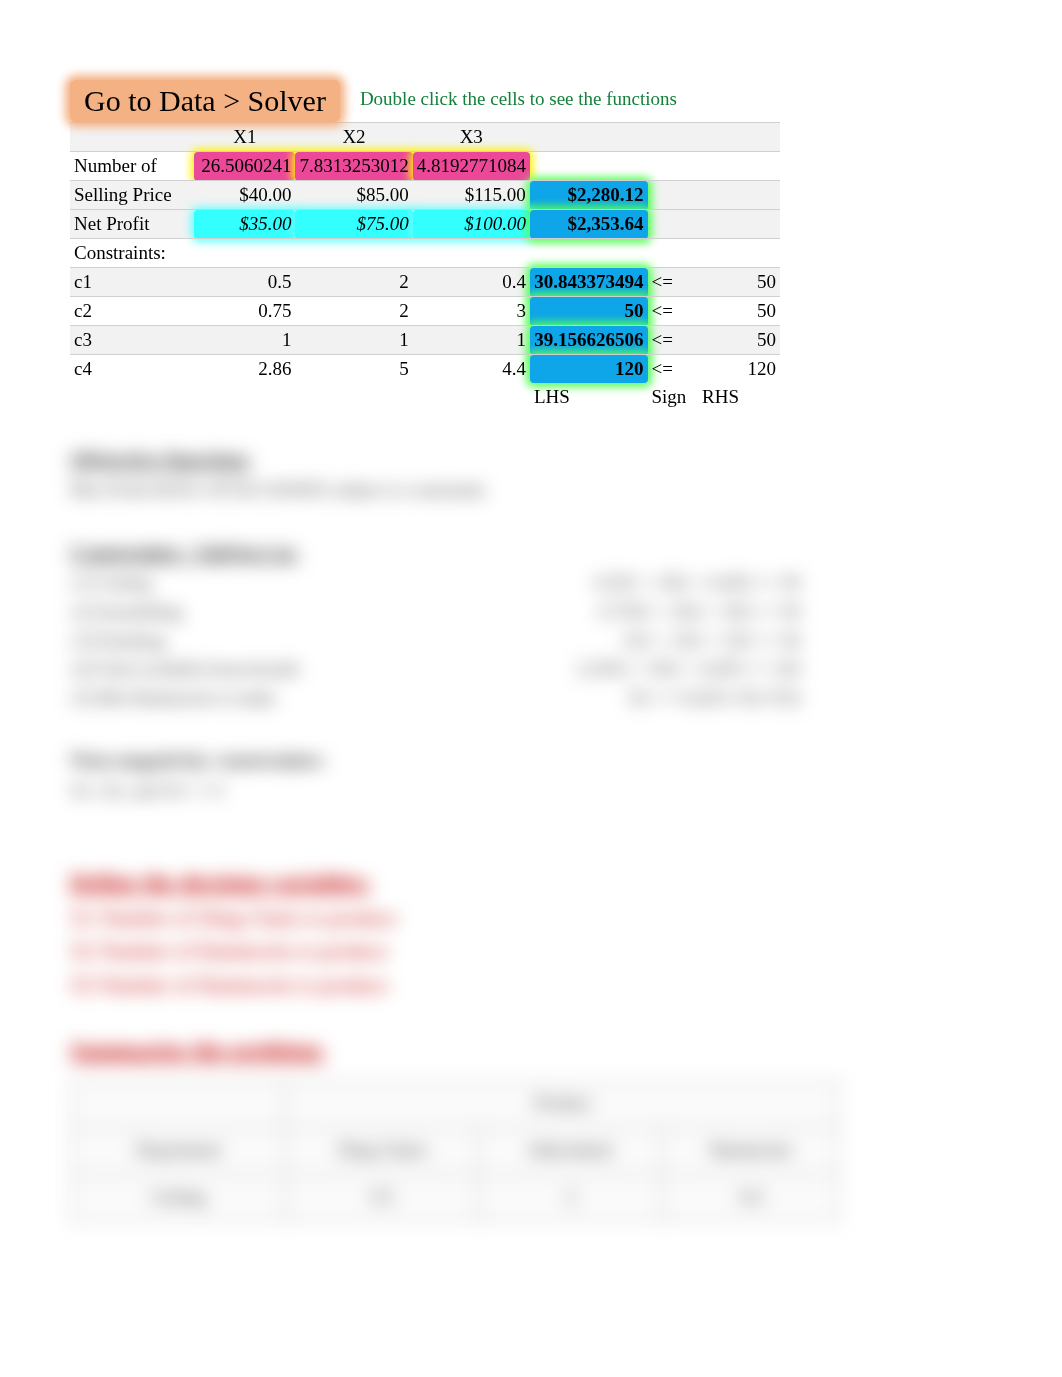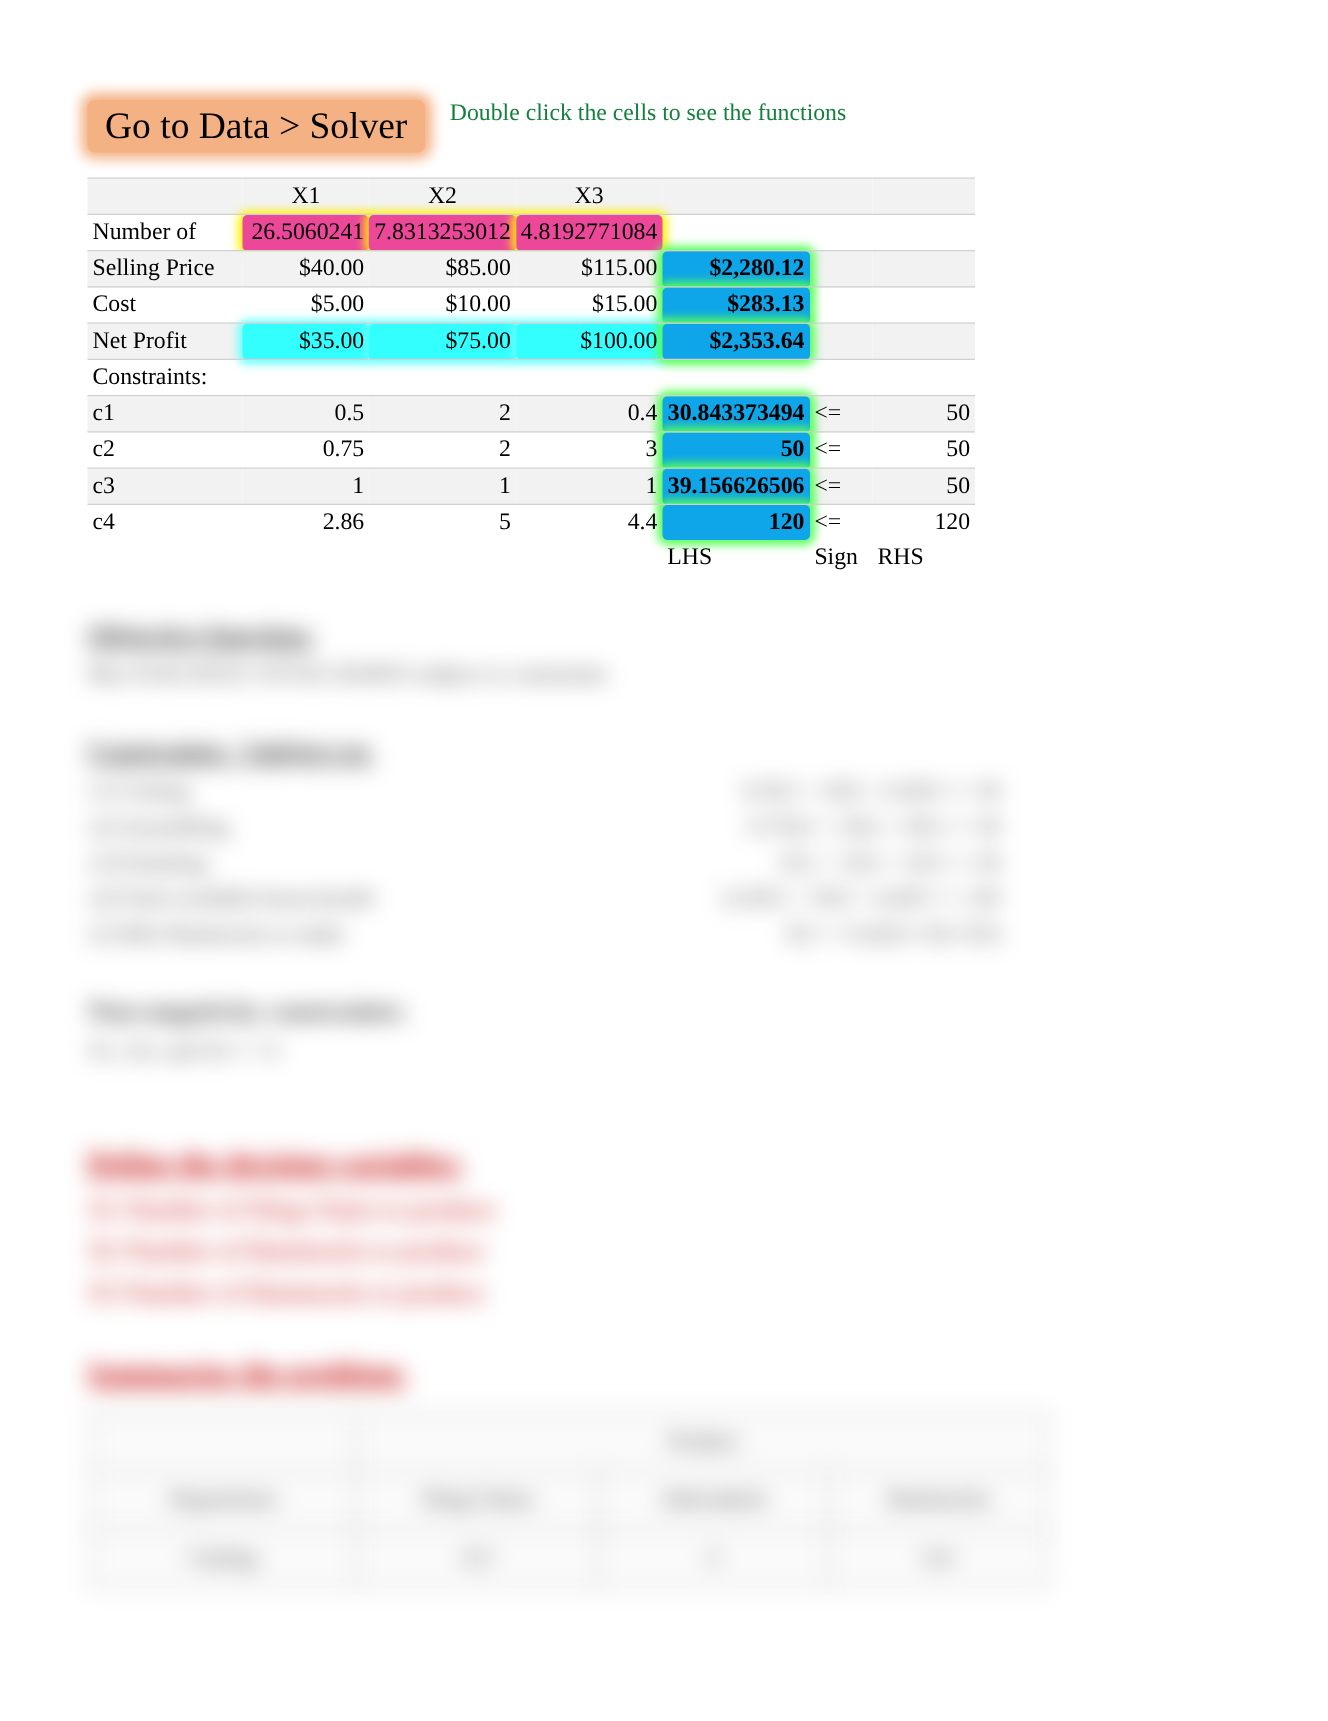--- a/index.html
+++ b/index.html
@@ -9,23 +9,22 @@
     font-family: "Times New Roman", Times, serif;
     font-size: 19px;
     color: #000;
     width: 1062px;
   }
   .page {
     padding: 80px 70px 40px 70px;
   }
   .title-row {
     display: flex;
-    align-items: flex-start;
+    align-items: center;
     gap: 20px;
-    margin-bottom: 20px;
   }
   .title-hl {
     background: #f4b183;
     box-shadow: 0 0 10px 5px #f4b183;
     border-radius: 6px;
     padding: 4px 14px;
     font-size: 30px;
   }
   .hint {
     color: #15803d;
@@ -51,20 +50,21 @@
   }
   .hl-yellow {
     background: #ec4899;
     box-shadow: 0 0 8px 3px #fff200;
     border-radius: 4px;
   }
   .hl-cyan {
     background: #33ffff;
     box-shadow: 0 0 8px 3px #66ffff;
     border-radius: 4px;
+    font-style: italic;
   }
   .hl-green {
     background: #0ea5e9;
     box-shadow: 0 0 8px 4px #55ff55;
     border-radius: 4px;
     font-weight: bold;
   }
   .col-label { width: 140px; margin-top: 32px; }
   .col-x { width: 96px; }
   .col-lhs { width: 110px; }
@@ -139,29 +139,20 @@
       <td></td>
           <td></td>
           <td></td>
     </tr>
     <tr class="row-stripe">
       <td class="left">Selling Price</td>
       <td class="right">$40.00</td>
       <td class="right">$85.00</td>
       <td class="right">$115.00</td>
       <td class="right hl-green">$2,280.12</td>
-      <td></td>
-          <td></td>
-    </tr>
-    <tr>
-      <td class="left">Cost</td>
-      <td class="right">$5.00</td>
-      <td class="right">$10.00</td>
-      <td class="right">$15.00</td>
-      <td class="right hl-green">$283.13</td>
       <td></td>
           <td></td>
     </tr>
     <tr class="row-stripe">
       <td class="left">Net Profit</td>
       <td class="right hl-cyan">$35.00</td>
       <td class="right hl-cyan">$75.00</td>
       <td class="right hl-cyan">$100.00</td>
       <td class="right hl-green">$2,353.64</td>
       <td></td>

